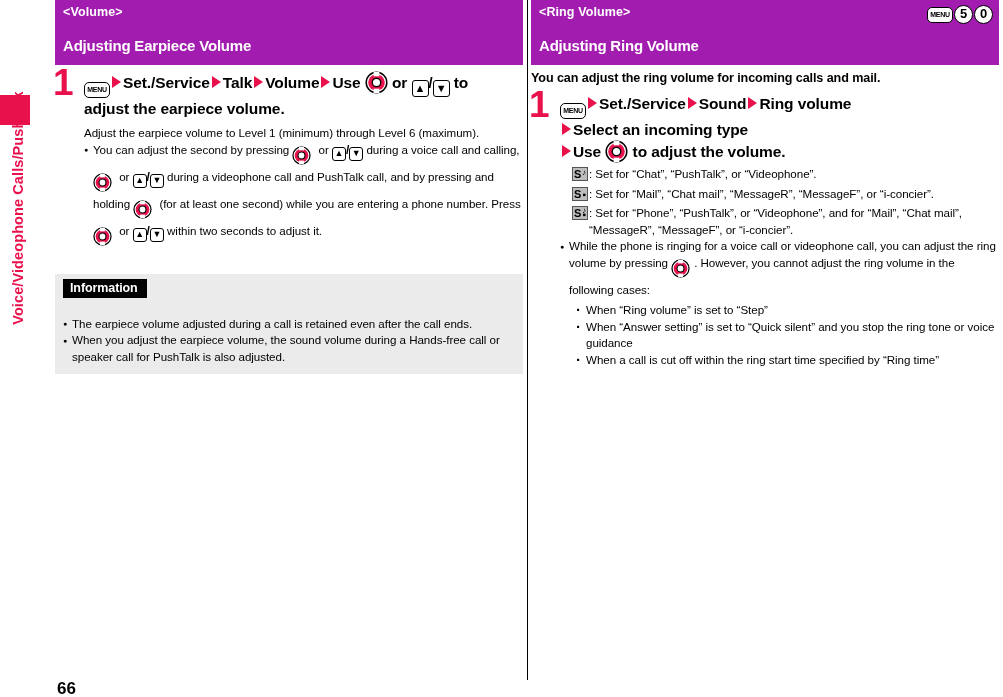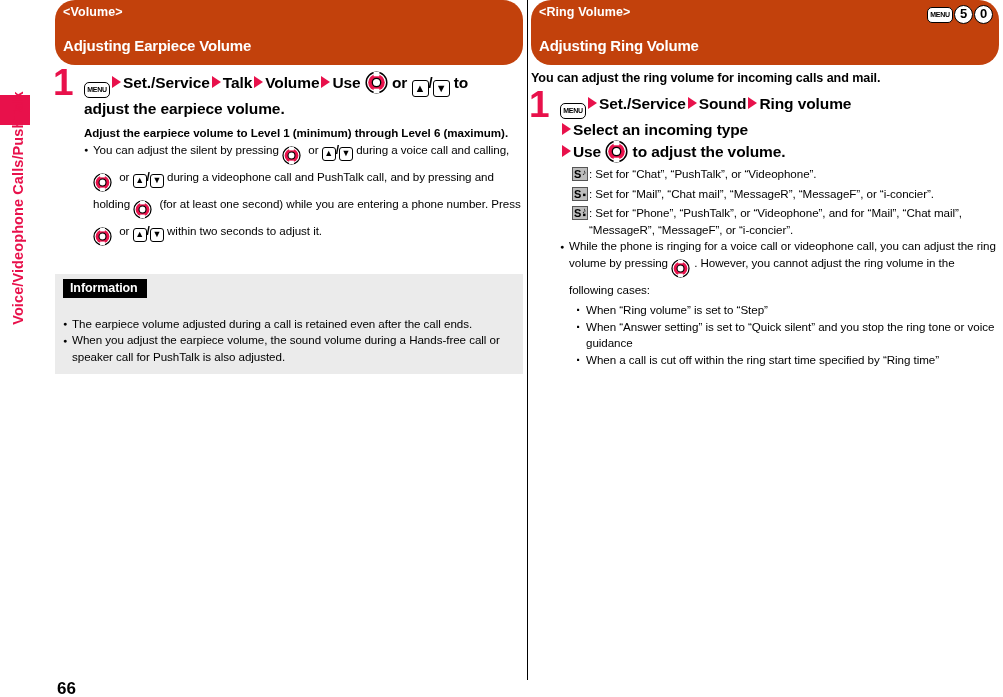--- a/index.html
+++ b/index.html
@@ -67,25 +67,24 @@
   
   .col {
     position: absolute;
     top: 0;
   }
   .col-left  { left: 55px;  width: 468px; }
   .col-right { left: 531px; width: 468px; }
 
   
   .banner {
-    background: #c2410c;
+    background: #a21caf;
     color: #fff;
     padding: 4px 8px 6px 8px;
     position: relative;
-    border-radius: 20px;
   }
   .banner-kicker {
     font-size: 12.5px;
     font-weight: bold;
     line-height: 16px;
     letter-spacing: 0.1px;
   }
   .banner-title {
     font-size: 15px;
     font-weight: bold;
@@ -181,21 +180,20 @@
   .step-head .indent-line { display: block; }
 
   
   .body-text {
     font-size: 11.6px;
     line-height: 16.5px;
     letter-spacing: -0.05px;
   }
   .lead {
     margin-top: 6px;
-    font-weight: bold;
   }
   ul.bullets {
     list-style: none;
     margin: 0;
     padding: 0;
   }
   ul.bullets > li {
     position: relative;
     padding-left: 9px;
     margin-top: 0px;
@@ -333,21 +331,21 @@
         <span>or</span>
         <span class="key key-updown">▲</span><span class="slash">/</span><span class="key key-updown">▼</span>
         <span>to</span>
         <span class="indent-line">adjust the earpiece volume.</span>
       </div>
 
       <div class="body-text lead">Adjust the earpiece volume to Level 1 (minimum) through Level 6 (maximum).</div>
 
       <ul class="bullets body-text">
         <li>
-          <span>You can adjust the silent by pressing</span>
+          <span>You can adjust the second by pressing</span>
           <span class="key-cursor">
             <svg width="19" height="19" viewBox="0 0 23 23" style="display:inline-block;vertical-align:-5px">
               <circle cx="11.5" cy="11.5" r="10.3" fill="#fff" stroke="#000" stroke-width="1.5"></circle>
               <circle cx="11.5" cy="11.5" r="8.3" fill="#e8114b"></circle>
               <circle cx="11.5" cy="11.5" r="4.2" fill="#fff" stroke="#000" stroke-width="1.3"></circle>
               <rect x="8.6" y="0.9" width="5.8" height="4.4" fill="#fff"></rect>
               <rect x="8.6" y="17.7" width="5.8" height="4.4" fill="#fff"></rect>
             </svg>
           </span>
           <span>or</span>

